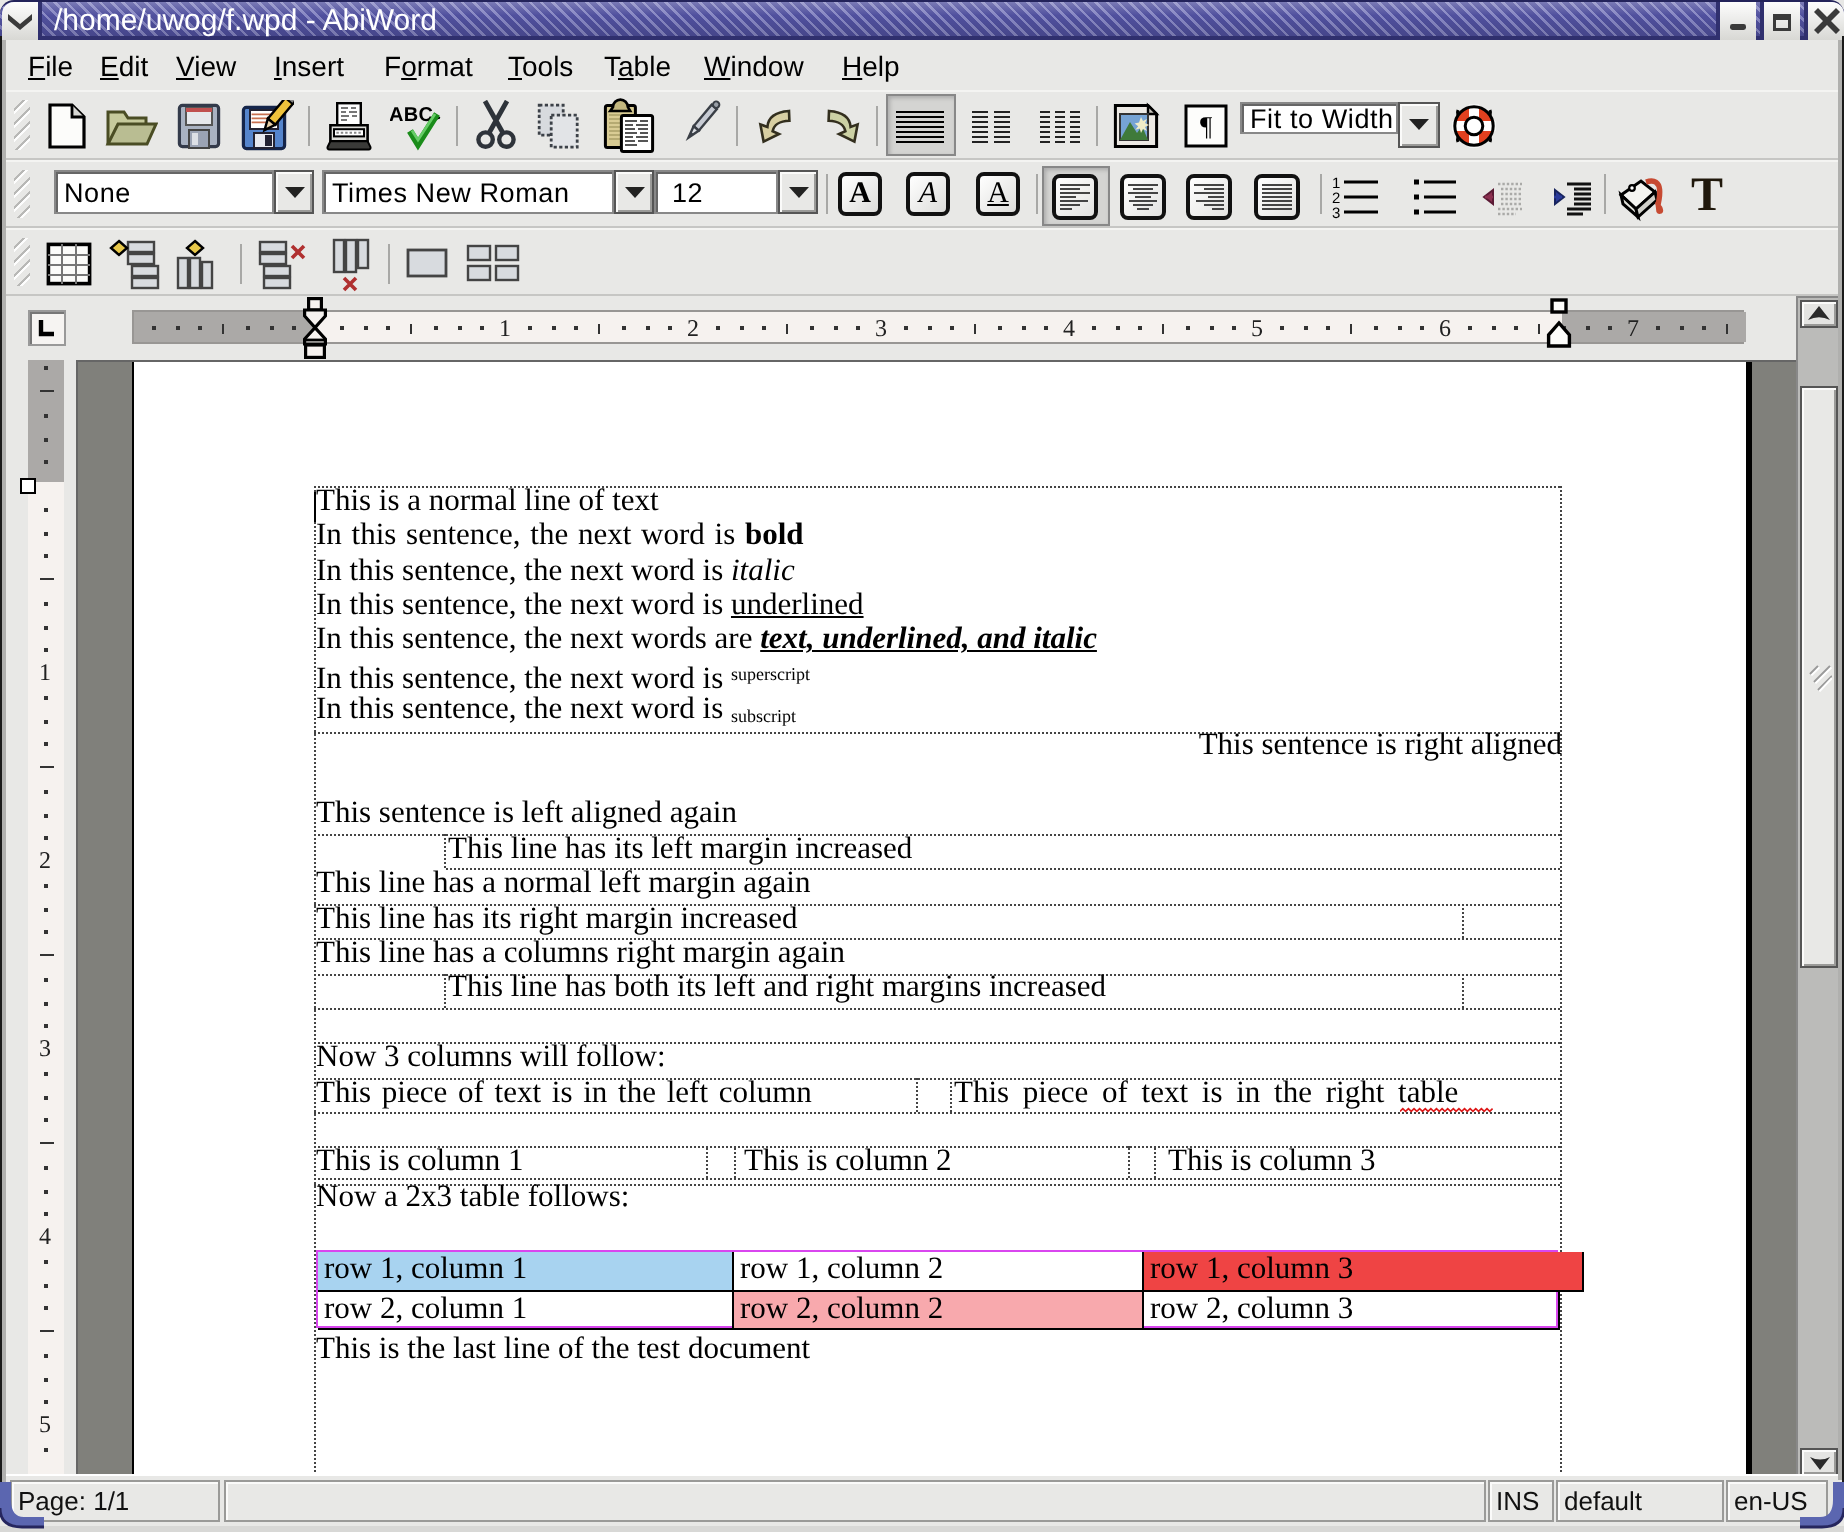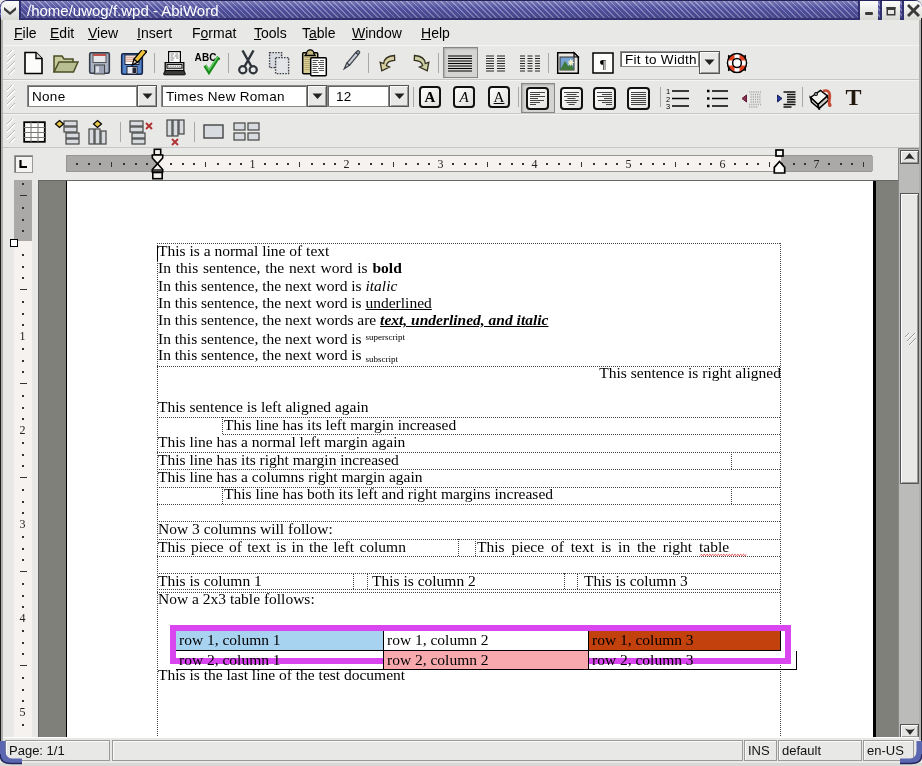--- a/index.html
+++ b/index.html
@@ -70,21 +70,21 @@
 #bottomedge{left:0;top:763px;width:922px;height:3px;background:#d8d8d6}
 #vscroll{left:898px;top:148px;width:22px;height:590px;background:#bbbbb9;border-left:1px solid #888;border-top:1px solid #888}
 #sb-up,#sb-dn{position:absolute;left:1px;width:19px;height:14px;background:#e4e4e2;
  border:1px solid #555;box-shadow:inset 1px 1px 0 #fbfbfa,inset -1px -1px 0 #9a9a98;
  display:flex;align-items:center;justify-content:center}
 #sb-up{top:1px}
 #sb-dn{top:575px}
 #sb-thumb{position:absolute;left:1px;top:44px;width:19px;height:291px;background:#e8e8e6;
  border:1px solid #555;box-shadow:inset 1px 1px 0 #fbfbfa,inset -1px -1px 0 #9a9a98;
  display:flex;align-items:center;justify-content:center}
-#dtable{position:absolute;left:104px;top:444px;width:621px;height:39.4px;border:6px solid #d946ef;background:#fff}
+#dtable{position:absolute;left:92px;top:444px;width:621px;height:39.4px;border:1px solid #d946ef;background:#fff}
 .trow{position:absolute;left:0;width:100%;height:19.7px}
 .tcell{position:absolute;top:0;height:100%;border-right:1px solid #000;border-bottom:1px solid #000;
  padding-left:3px;line-height:18px;white-space:nowrap;overflow:hidden}
 
 .ticon svg{display:block}
 .bibox{position:absolute;width:22px;height:22px;border:2px solid #111;border-radius:4px;
  background:linear-gradient(135deg,#fff,#dddddb);display:flex;align-items:center;justify-content:center;
  font-family:"Liberation Serif",serif;color:#000}
 .albox{position:absolute;width:23px;height:23px;border:2px solid #111;border-radius:4px;
  background:linear-gradient(135deg,#fff,#e2e2e0)}
@@ -627,21 +627,21 @@
     <div class="dl" style="left:411px;top:356.5px;word-spacing:3px">This piece of text is in the right <span id="sq">table</span></div>
     <div class="dl" style="left:92px;top:391.3px">This is column 1</div>
     <div class="dl" style="left:306px;top:391.3px">This is column 2</div>
     <div class="dl" style="left:518px;top:391.3px">This is column 3</div>
     <div class="dl" style="left:92px;top:408.7px">Now a 2x3 table follows:</div>
 
     <div id="dtable">
       <div class="trow" style="top:0">
         <div class="tcell" style="left:0;width:208px;background:#a8d3f0">row 1, column 1</div>
         <div class="tcell" style="left:208px;width:205px">row 1, column 2</div>
-        <div class="tcell" style="left:413px;width:192px;background:#c2410c">row 1, column 3</div>
+        <div class="tcell" style="left:413px;width:220px;background:#ef4444">row 1, column 3</div>
       </div>
       <div class="trow" style="top:19.7px">
         <div class="tcell" style="left:0;width:208px">row 2, column 1</div>
         <div class="tcell" style="left:208px;width:205px;background:#f8a9ad">row 2, column 2</div>
         <div class="tcell" style="left:413px;width:208px">row 2, column 3</div>
       </div>
     </div>
     <div class="dl" style="left:92px;top:484.7px">This is the last line of the test document</div>
     <svg style="position:absolute;left:634px;top:371.5px" width="47" height="4" viewBox="0 0 67 4">
             <path d="M0 3 L2 1 L4 3 L6 1 L8 3 L10 1 L12 3 L14 1 L16 3 L18 1 L20 3 L22 1 L24 3 L26 1 L28 3 L30 1 L32 3 L34 1 L36 3 L38 1 L40 3 L42 1 L44 3 L46 1 L48 3 L50 1 L52 3 L54 1 L56 3 L58 1 L60 3 L62 1 L64 3 L66 1" stroke="#dd1818" stroke-width="1.2" fill="none"></path>

